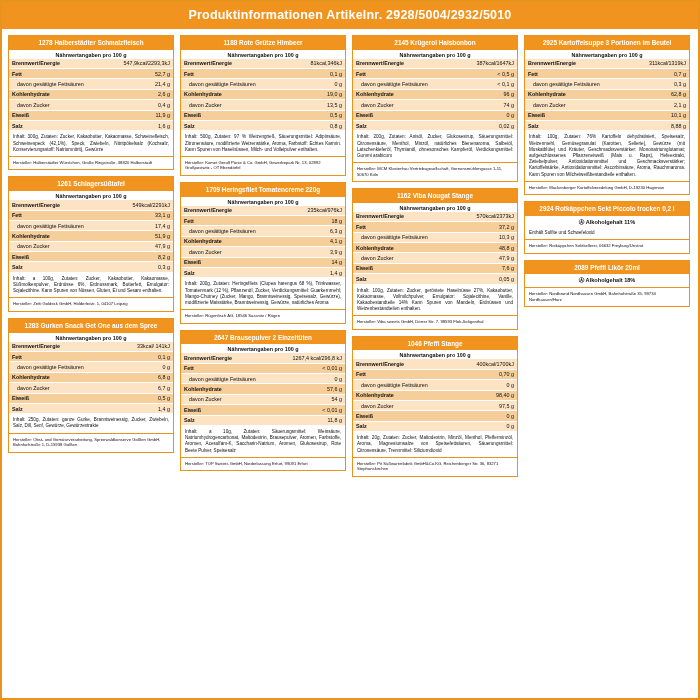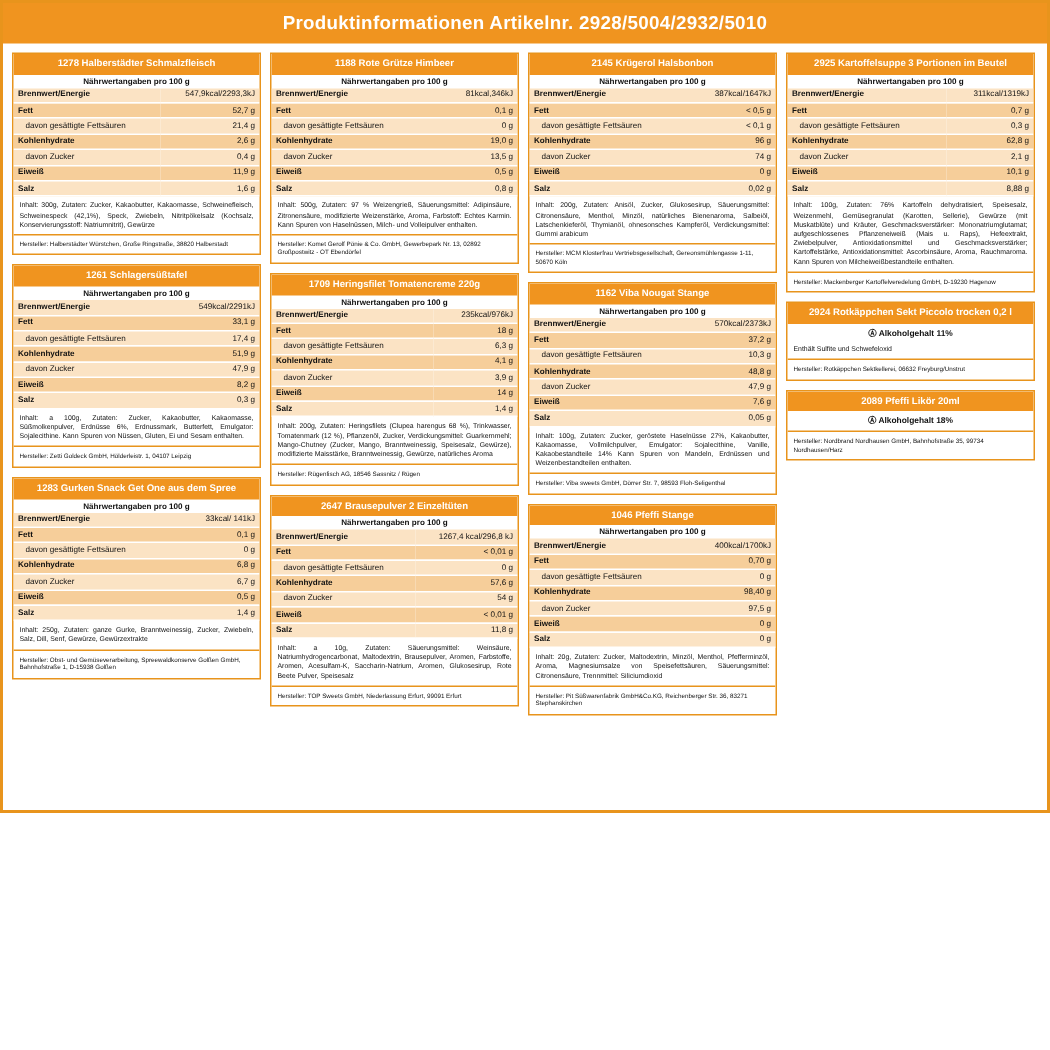--- a/index.html
+++ b/index.html
@@ -5,21 +5,21 @@
   html,body{margin:0;padding:0;}
   body{
     width:700px;height:700px;
     background:#ffffff;
     font-family:"Liberation Sans", sans-serif;
     color:#111;
     overflow:hidden;
   }
   .page{
     position:relative;
-    width:700px;height:542px;
+    width:700px;height:700px;
     box-sizing:border-box;
     border:2px solid #E8941C;
     background:#ffffff;
     padding:0;
   }
   .header{
     background:#F0941F;
     color:#ffffff;
     text-align:center;
     font-weight:bold;

